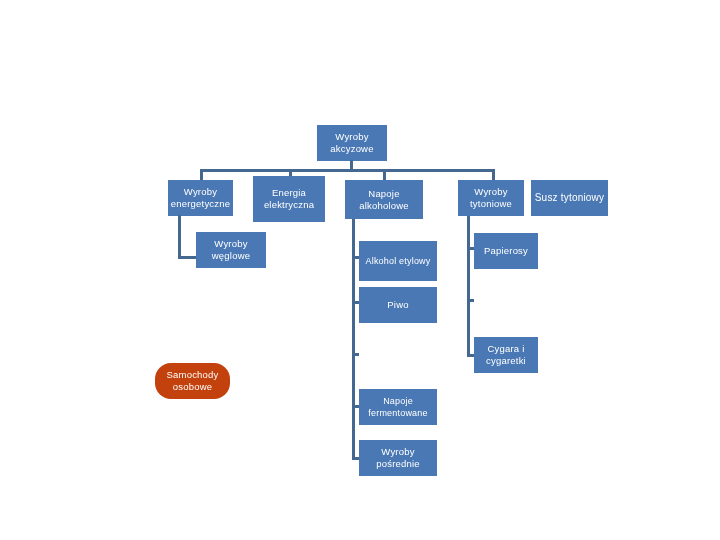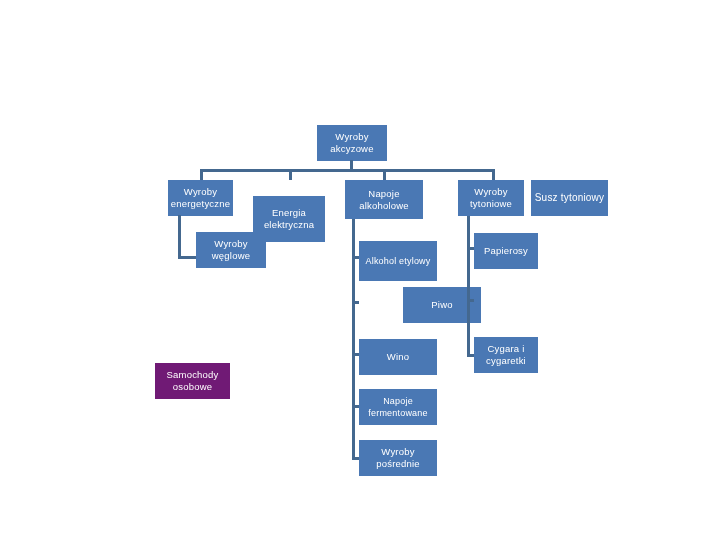--- a/index.html
+++ b/index.html
@@ -27,21 +27,22 @@
     text-align: center;
     color: #ffffff;
     font-size: 9.5px;
     line-height: 12px;
     letter-spacing: 0.2px;
     padding: 18px 3px;
     white-space: pre-line;
     background: #4A78B4;
   }
   .node.green {
-    background: #701a75;
+    background: #c2410c;
+    border-radius: 16px;
   }
   .conn {
     position: absolute;
     background: #44688F;
   }
   .conn-h { height: 3px; }
   .conn-v { width: 3px; }
   .stub {
     position: absolute;
     background: #44688F;
@@ -68,21 +69,21 @@
   <div class="conn conn-h" style="left:200px; top:169px; width:295px;"></div>
 
   <div class="stub" style="left:200px; top:169px; height:11px;"></div>
   <div class="stub" style="left:289px; top:169px; height:11px;"></div>
   <div class="stub" style="left:383px; top:169px; height:11px;"></div>
   <div class="stub" style="left:492px; top:169px; height:11px;"></div>
 
   <div class="node" style="left:168px; top:180px; width:65px; height:35px;">Wyroby
 energetyczne</div>
 
-  <div class="node" style="left:253px; top:196px; width:72px; height:46px;">Energia
+  <div class="node" style="left:253px; top:176px; width:72px; height:46px;">Energia
 elektryczna</div>
 
   <div class="node" style="left:345px; top:180px; width:78px; height:39px;">Napoje
 alkoholowe</div>
 
   <div class="node" style="left:458px; top:180px; width:66px; height:36px;">Wyroby
 tytoniowe</div>
 
   <div class="node" style="left:531px; top:180px; width:77px; height:35px; font-size:10px;">Susz tytoniowy</div>
 
@@ -98,23 +99,22 @@
   <div class="conn conn-v" style="left:352px; top:219px; height:241px;"></div>
 
   <div class="stub-h" style="left:352px; top:256px;"></div>
   <div class="stub-h" style="left:352px; top:301px;"></div>
   <div class="stub-h" style="left:352px; top:353px;"></div>
   <div class="stub-h" style="left:352px; top:405px;"></div>
   <div class="stub-h" style="left:352px; top:457px;"></div>
 
   <div class="node" style="left:359px; top:241px; width:78px; height:40px; font-size:9px;">Alkohol etylowy</div>
 
-  <div class="node" style="left:359px; top:287px; width:78px; height:31px;margin-left:44px;">Piwo</div>
+  <div class="node" style="left:359px; top:287px; width:78px; height:31px;">Piwo</div>
 
-  <div class="node" style="left:359px; top:339px; width:78px; height:31px;">Wino</div>
 
   <div class="node" style="left:359px; top:389px; width:78px; height:33px; font-size:9px;">Napoje
 fermentowane</div>
 
   <div class="node" style="left:359px; top:440px; width:78px; height:34px;">Wyroby
 pośrednie</div>
 
   <div class="conn conn-v" style="left:467px; top:216px; height:141px;"></div>
 
   <div class="stub-h" style="left:467px; top:247px;"></div>

